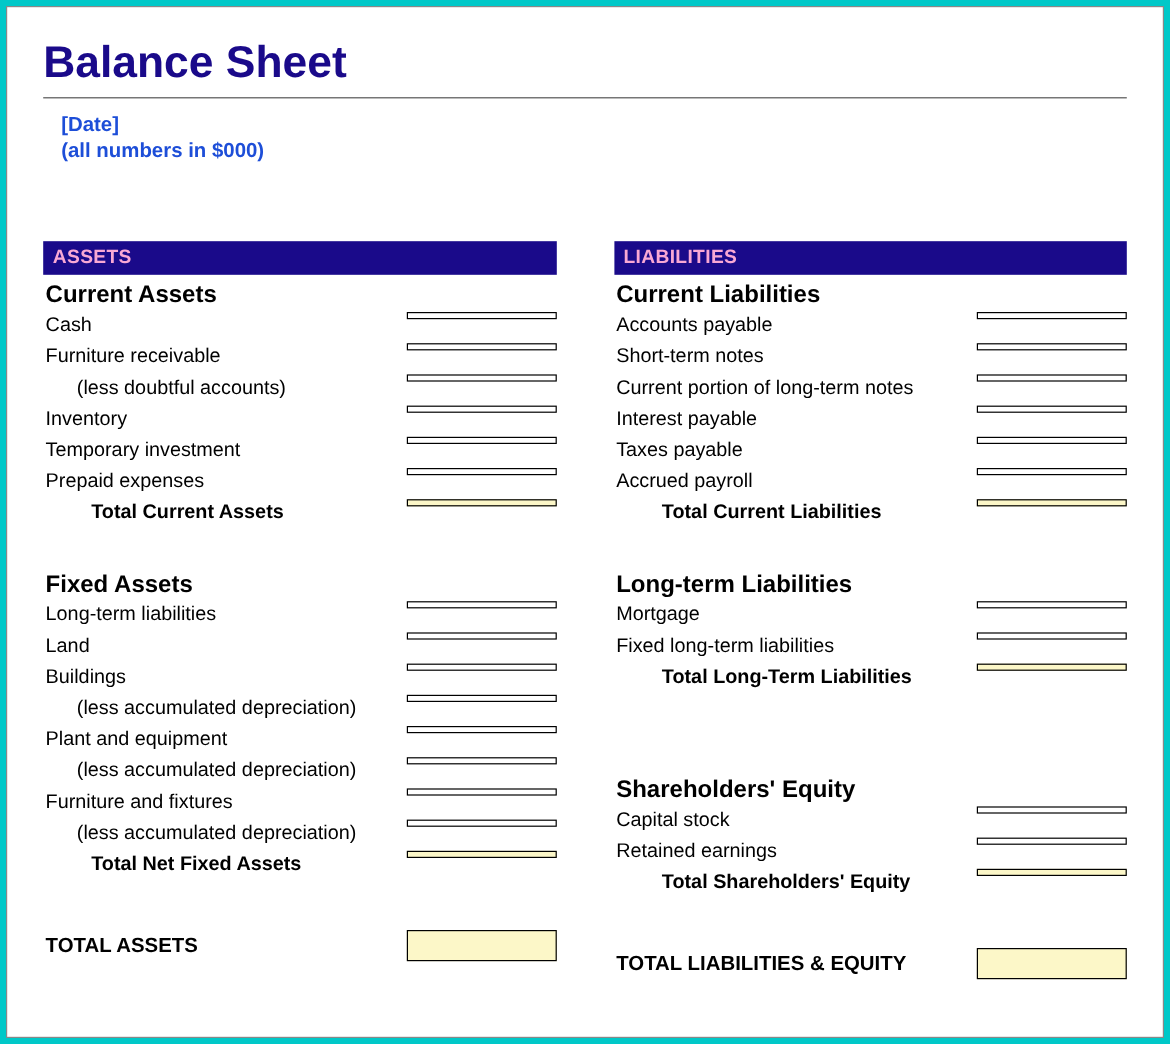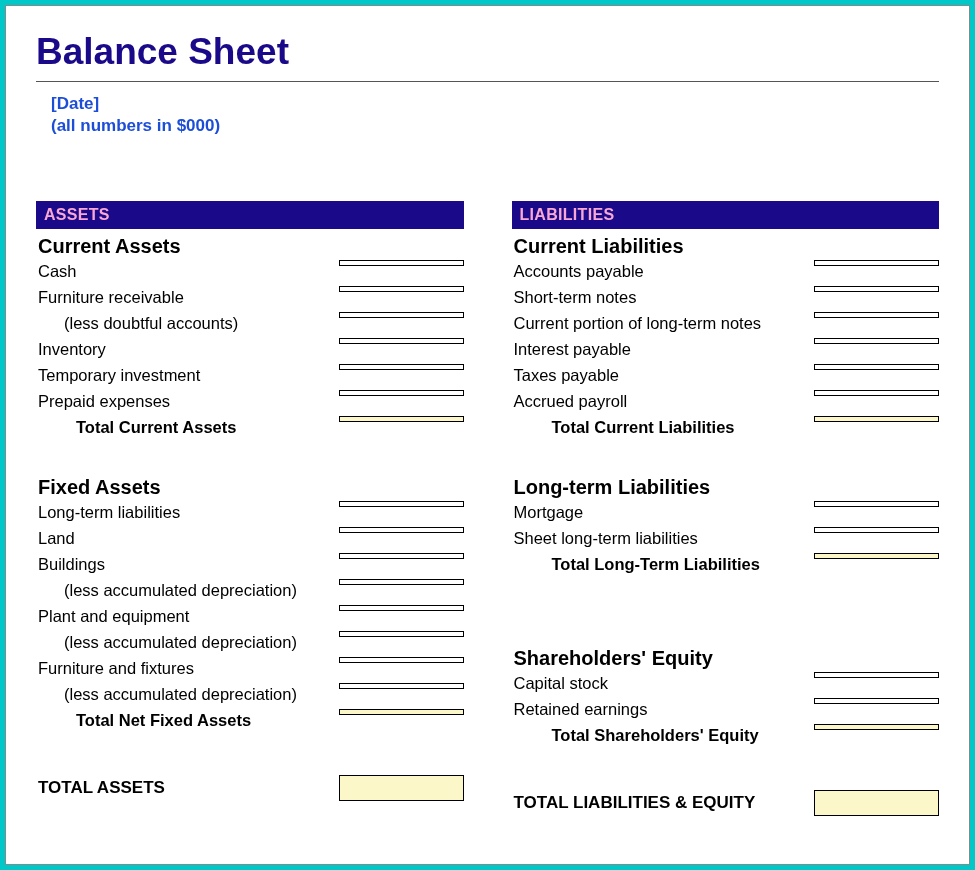--- a/index.html
+++ b/index.html
@@ -232,21 +232,21 @@
       </div>
 
       <div class="row spacer"></div>
 
       <div class="subheader">Long-term Liabilities</div>
       <div class="row">
         <div class="label">Mortgage</div>
         <div class="cell"></div>
       </div>
       <div class="row">
-        <div class="label">Sheet long-term liabilities</div>
+        <div class="label">Fixed long-term liabilities</div>
         <div class="cell"></div>
       </div>
       <div class="row">
         <div class="label indent2">Total Long-Term Liabilities</div>
         <div class="cell total"></div>
       </div>
 
       <div class="row spacer"></div>
       <div class="row" style="height:26px;"></div>
 

